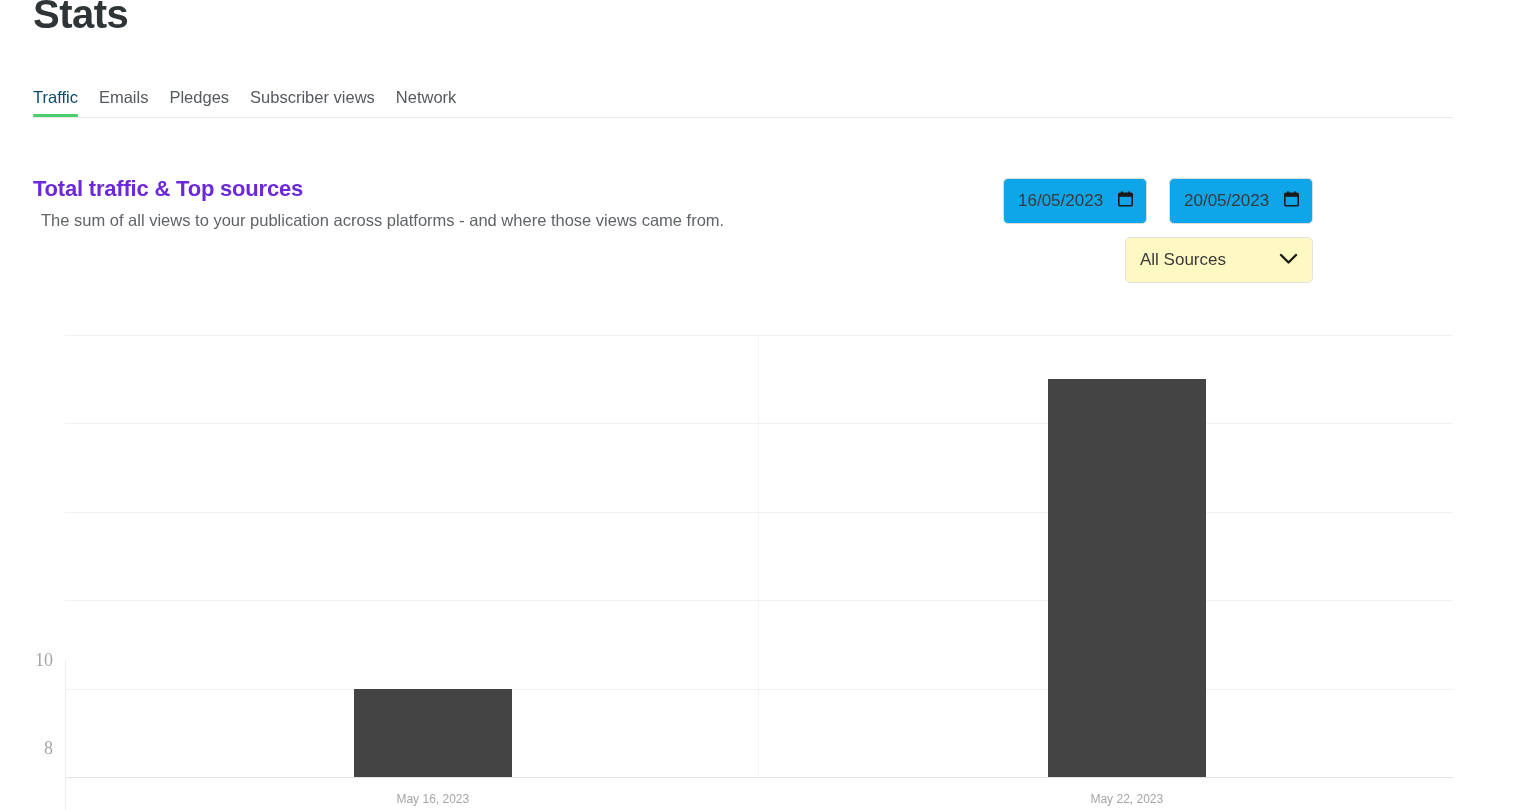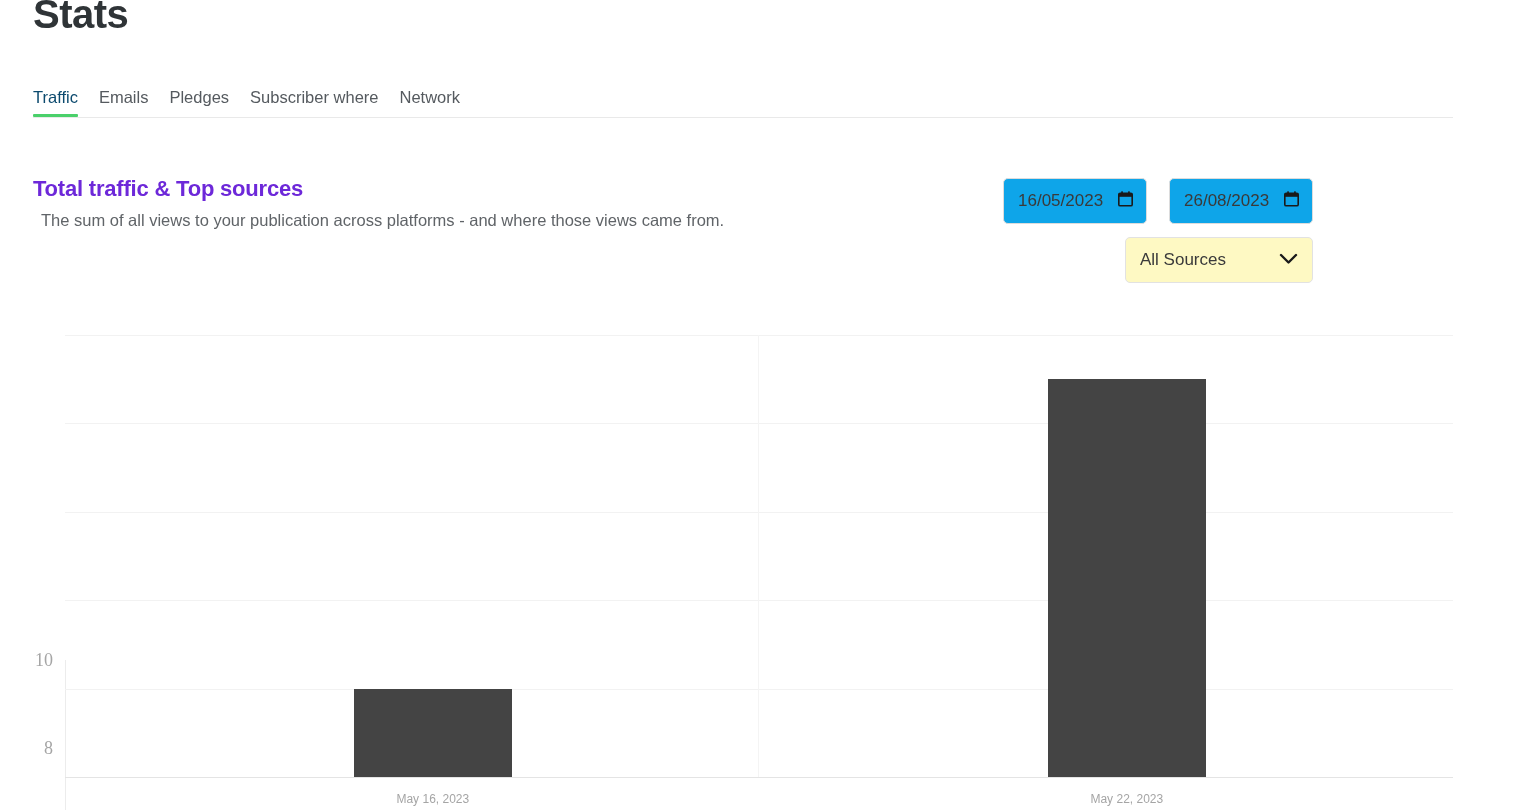--- a/index.html
+++ b/index.html
@@ -240,21 +240,21 @@
       <div class="tab active">
         <span>Traffic</span>
       </div>
       <div class="tab">
         <span>Emails</span>
       </div>
       <div class="tab">
         <span>Pledges</span>
       </div>
       <div class="tab">
-        <span>Subscriber where</span>
+        <span>Subscriber views</span>
       </div>
       <div class="tab">
         <span>Network</span>
       </div>
     </div>
     <div class="tabs-divider"></div>
   </div>
 
   <div class="section-head">
     <div class="section-title">Total traffic &amp; Top sources</div>
@@ -270,21 +270,21 @@
           <svg width="15" height="16" viewBox="0 0 15 16" aria-hidden="true">
             <rect x="0.8" y="2.2" width="13.4" height="12.6" rx="1.4" fill="none" stroke="#1a1a1a" stroke-width="1.6"></rect>
             <rect x="0.8" y="2.2" width="13.4" height="3.6" fill="#1a1a1a"></rect>
             <rect x="3.2" y="0.2" width="1.7" height="3.4" rx="0.6" fill="#1a1a1a"></rect>
             <rect x="10.1" y="0.2" width="1.7" height="3.4" rx="0.6" fill="#1a1a1a"></rect>
           </svg>
         </span>
       </div>
 
       <div class="date-field">
-        <span class="date-value">26/08/2023</span>
+        <span class="date-value">20/05/2023</span>
         <span class="cal-icon">
           <svg width="15" height="16" viewBox="0 0 15 16" aria-hidden="true">
             <rect x="0.8" y="2.2" width="13.4" height="12.6" rx="1.4" fill="none" stroke="#1a1a1a" stroke-width="1.6"></rect>
             <rect x="0.8" y="2.2" width="13.4" height="3.6" fill="#1a1a1a"></rect>
             <rect x="3.2" y="0.2" width="1.7" height="3.4" rx="0.6" fill="#1a1a1a"></rect>
             <rect x="10.1" y="0.2" width="1.7" height="3.4" rx="0.6" fill="#1a1a1a"></rect>
           </svg>
         </span>
       </div>
 

